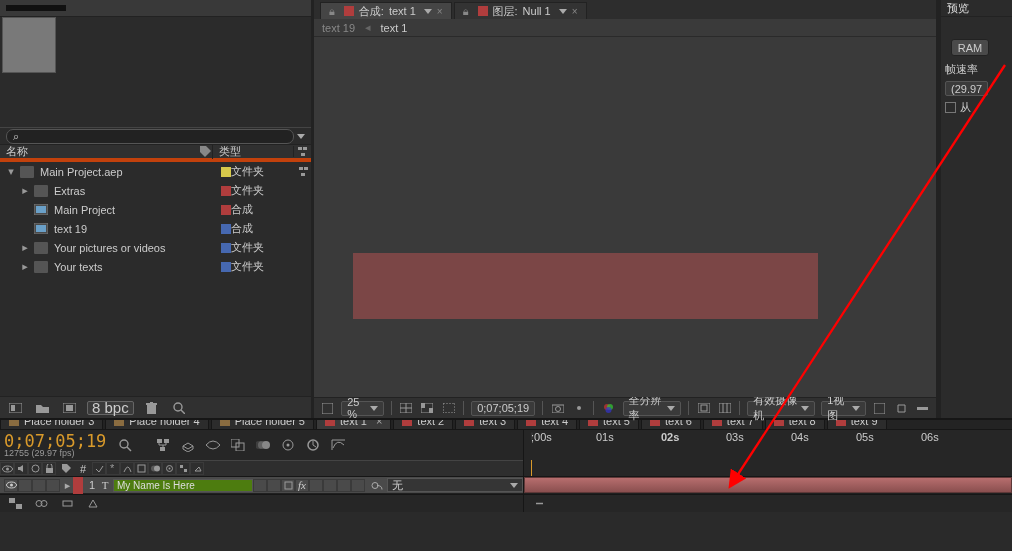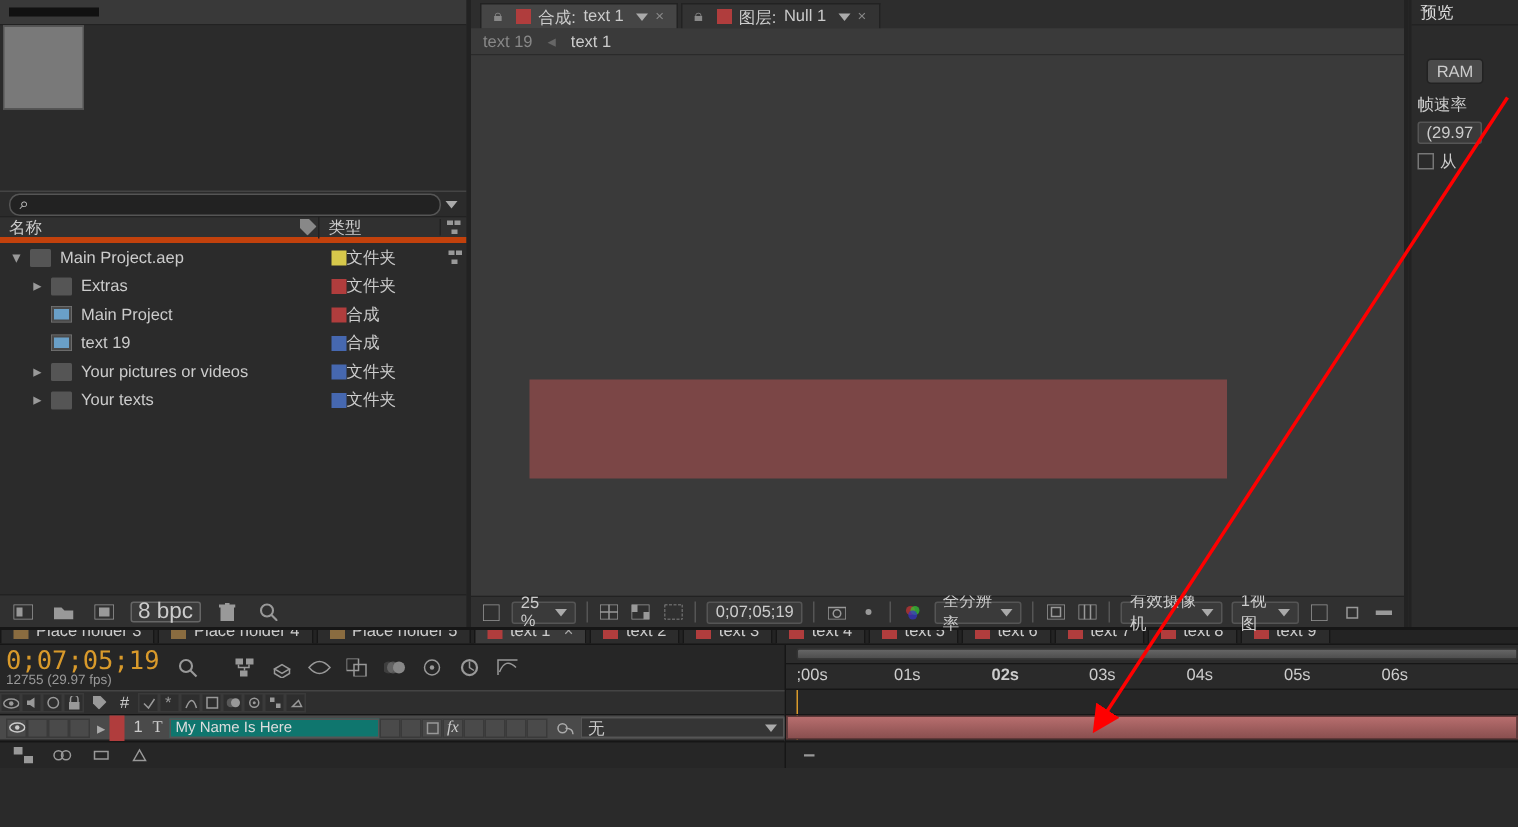--- a/index.html
+++ b/index.html
@@ -65,27 +65,27 @@
   #tl-iconstrip{display:flex;gap:7px;align-items:center;margin-left:10px}
   #tl-colhdr{height:17px;background:#2e2e2e;border-top:1px solid #444;border-bottom:1px solid #161616;display:flex;align-items:center;font-size:10px}
   #tl-layers{flex:1}
   .layer-row{height:17px;display:flex;align-items:center;border-bottom:1px solid #202020}
   .layer-row.sel{background:#4a4a4a}
   .eye-col{width:62px;display:flex;align-items:center;justify-content:flex-start;padding-left:4px;gap:0px}
   .mini-cell{width:14px;height:13px;border:1px solid #3a3a3a;display:inline-flex;align-items:center;justify-content:center}
   .lbl-col{width:10px;height:17px}
   .num-col{width:18px;text-align:center}
   .srcname-col{width:152px;display:flex;align-items:center;gap:4px}
-  .srcname-in{flex:1;height:13px;background:#0f766e;border:1px solid #555;padding:0 3px;font-size:10px;color:#ddd}
+  .srcname-in{flex:1;height:13px;background:#4d7c0f;border:1px solid #555;padding:0 3px;font-size:10px;color:#ddd}
   .switch-col{width:114px;display:flex;gap:0}
   .parent-col{flex:1;display:flex;align-items:center;gap:4px;padding-left:4px}
   .parent-dd{flex:1;height:14px;background:#353535;border:1px solid #555;display:flex;align-items:center;padding:0 4px;justify-content:space-between}
   #tl-left-footer{height:18px;border-top:1px solid #161616;display:flex;align-items:center;gap:8px;padding:0 6px}
   
-  #tl-ruler-wrap{height:30px;display:flex;flex-direction:column}
+  #tl-ruler-wrap{height:30px;display:flex;flex-direction:row}
   #tl-overview{height:13px;background:#2c2c2c;border-bottom:1px solid #161616;position:relative}
   #tl-ov-bar{position:absolute;left:7px;right:0;top:2px;height:8px;background:linear-gradient(#666,#4d4d4d);border:1px solid #333;border-radius:2px}
   #tl-ruler{height:17px;background:#2a2a2a;border-bottom:1px solid #161616;position:relative;font-size:9px;color:#aaa}
   .ruler-lbl{position:absolute;top:1px}
   #tl-track-area{flex:1;position:relative;background:#262626}
   .track-row{height:17px;border-bottom:1px solid #202020;position:relative}
   .clip{position:absolute;top:0;height:16px;background:linear-gradient(#b76e6e,#8a4f4f);border:1px solid #5e3838}
   #tl-right-footer{height:18px;border-top:1px solid #161616;display:flex;align-items:center;padding:0 6px;gap:8px}
   #tl-cti{position:absolute;top:0;bottom:0;width:1px;background:#d99a2b;left:7px}
   

